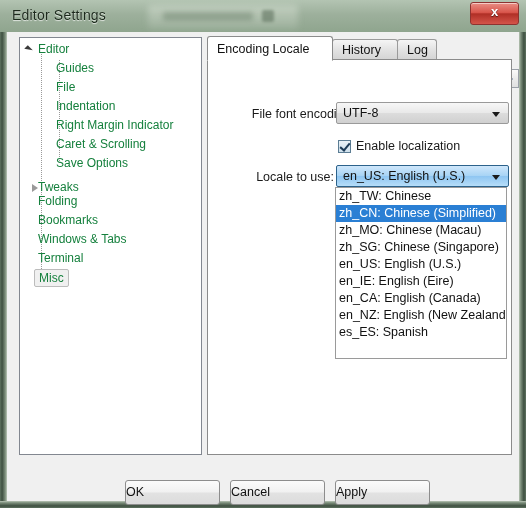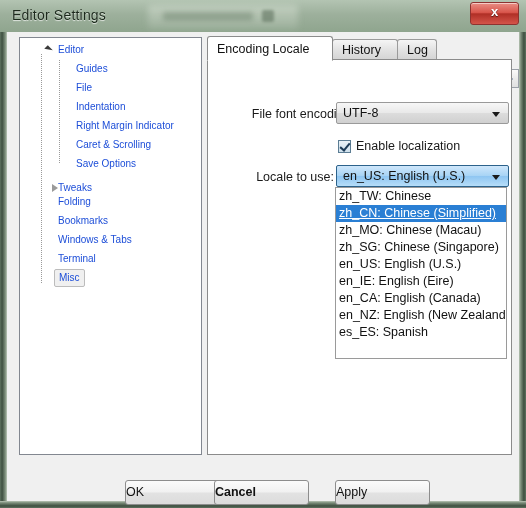--- a/index.html
+++ b/index.html
@@ -123,25 +123,24 @@
     height: 418px;
     background: #ffffff;
     border: 1px solid #828790;
     box-sizing: border-box;
     overflow: hidden;
   }
   .tree-row {
     position: relative;
     height: 19px;
     line-height: 19px;
-    font-size: 10px;
-    color: #1d4ed8;
+    font-size: 12px;
+    color: #15803d;
     white-space: nowrap;
     cursor: default;
-    margin-left: 20px;
   }
   .tree-row .lbl { position: absolute; top: 0; }
   .tree-row.selected .lbl {
     background: #f0f0f0;
     border: 1px solid #bcbcbc;
     border-radius: 2px;
     padding: 0 4px;
     line-height: 16px;
     top: 1px;
     height: 16px;
@@ -340,21 +339,20 @@
     font-size: 12.5px;
     color: #111;
     padding-left: 3px;
     white-space: nowrap;
     overflow: hidden;
     cursor: pointer;
   }
   .dd-item.selected {
     background: #2a7fd4;
     color: #ffffff;
-    text-decoration: underline;
   }
 
   
   .dlg-btn {
     position: absolute;
     width: 95px;
     height: 25px;
     box-sizing: border-box;
     border: 1px solid #8d8d8d;
     border-radius: 3px;
@@ -492,17 +490,17 @@
         <div class="dd-item">zh_MO: Chinese (Macau)</div>
         <div class="dd-item">zh_SG: Chinese (Singapore)</div>
         <div class="dd-item">en_US: English (U.S.)</div>
         <div class="dd-item">en_IE: English (Eire)</div>
         <div class="dd-item">en_CA: English (Canada)</div>
         <div class="dd-item">en_NZ: English (New Zealand)</div>
         <div class="dd-item">es_ES: Spanish</div>
       </div>
 
     <div class="dlg-btn" style="left:118px; top:448px;">OK</div>
-    <div class="dlg-btn" style="left:207px; top:448px;font-weight:bold;">Cancel</div>
+    <div class="dlg-btn" style="left:223px; top:448px;">Cancel</div>
     <div class="dlg-btn" style="left:328px; top:448px;">Apply</div>
 
   </div>
 </div>
 
 </body></html>

